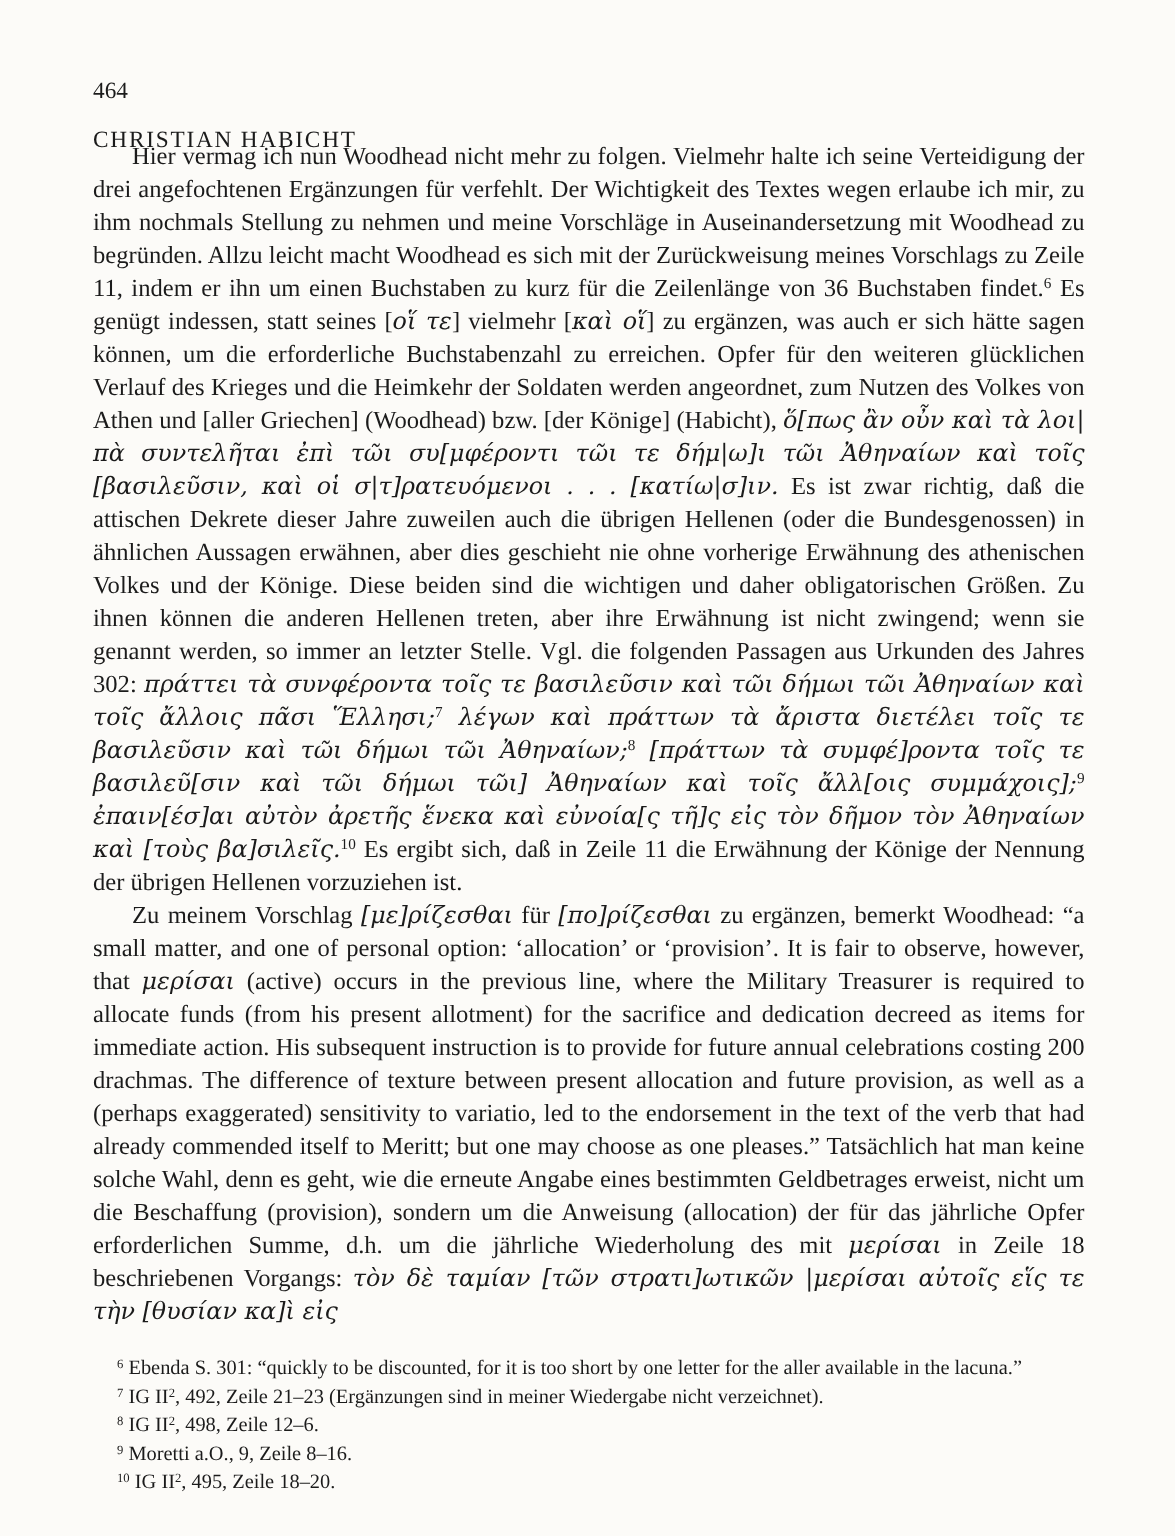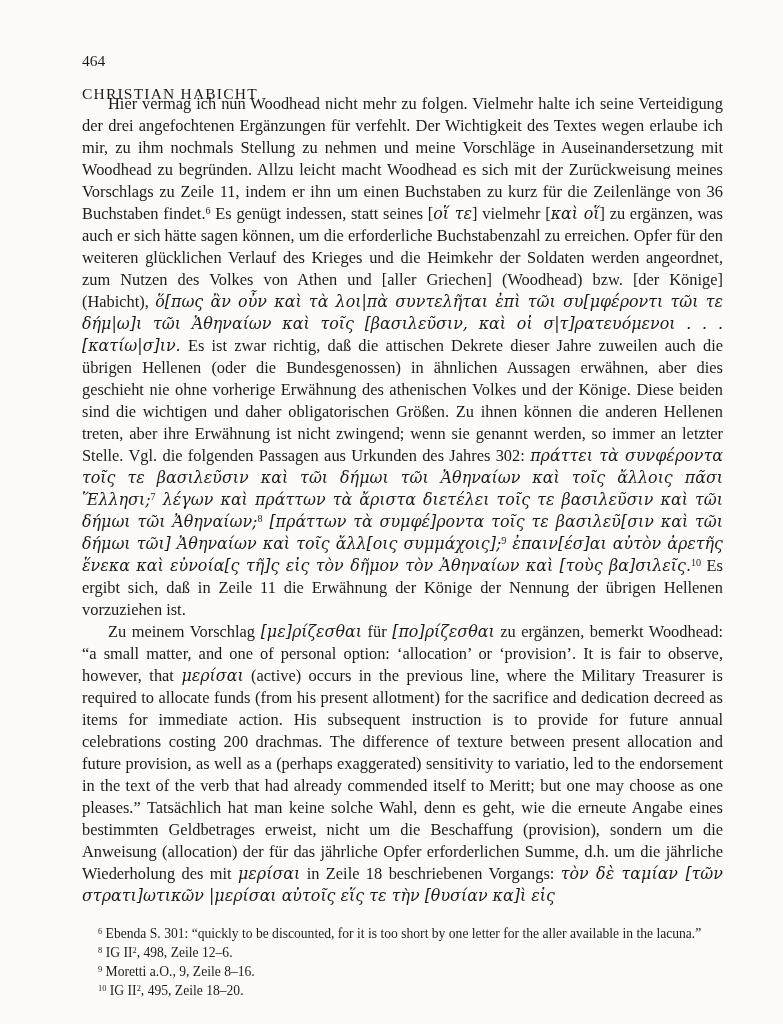--- a/index.html
+++ b/index.html
@@ -8,21 +8,21 @@
     width: 783px;
     height: 1024px;
     background: #fcfbf8;
     color: #1b1b1b;
     font-family: "Liberation Serif", "DejaVu Serif", serif;
     overflow: hidden;
   }
   .page {
     width: 783px;
     height: 1024px;
-    padding: 52px 60px 0 82px;
+    padding: 52px 60px 0 62px;
   }
   .header {
     position: relative;
     height: 20px;
     margin-bottom: 21px;
     font-size: 15.5px;
   }
   .page-number {
     position: absolute;
     left: 0;
@@ -74,17 +74,18 @@
   <div class="header">
     <span class="page-number">464</span>
     <span class="running-head">CHRISTIAN HABICHT</span>
   </div>
   <div class="body-text">
       <p class="para"><span>Hier vermag ich nun Woodhead nicht mehr zu folgen. Vielmehr halte ich seine Verteidigung der drei angefochtenen Ergänzungen für verfehlt. Der Wichtigkeit des Textes wegen erlaube ich mir, zu ihm nochmals Stellung zu nehmen und meine Vorschläge in Auseinandersetzung mit Woodhead zu begründen. Allzu leicht macht Woodhead es sich mit der Zurückweisung meines Vorschlags zu Zeile 11, indem er ihn um einen Buchstaben zu kurz für die Zeilenlänge von 36 Buchstaben findet.</span><span class="sup">6</span><span> Es genügt indessen, statt seines [</span><span class="greek">οἵ τε</span><span>] vielmehr [</span><span class="greek">καὶ οἵ</span><span>] zu ergänzen, was auch er sich hätte sagen können, um die erforderliche Buchstabenzahl zu erreichen. Opfer für den weiteren glücklichen Verlauf des Krieges und die Heimkehr der Soldaten werden angeordnet, zum Nutzen des Volkes von Athen und [aller Griechen] (Woodhead) bzw. [der Könige] (Habicht), </span><span class="greek">ὅ[πως ἂν οὖν καὶ τὰ λοι|πὰ συντελῆται ἐπὶ τῶι συ[μφέροντι τῶι τε δήμ|ω]ι τῶι Ἀθηναίων καὶ τοῖς [βασιλεῦσιν, καὶ οἱ σ|τ]ρατευόμενοι . . . [κατίω|σ]ιν.</span><span> Es ist zwar richtig, daß die attischen Dekrete dieser Jahre zuweilen auch die übrigen Hellenen (oder die Bundesgenossen) in ähnlichen Aussagen erwähnen, aber dies geschieht nie ohne vorherige Erwähnung des athenischen Volkes und der Könige. Diese beiden sind die wichtigen und daher obligatorischen Größen. Zu ihnen können die anderen Hellenen treten, aber ihre Erwähnung ist nicht zwingend; wenn sie genannt werden, so immer an letzter Stelle. Vgl. die folgenden Passagen aus Urkunden des Jahres 302: </span><span class="greek">πράττει τὰ συνφέροντα τοῖς τε βασιλεῦσιν καὶ τῶι δήμωι τῶι Ἀθηναίων καὶ τοῖς ἄλλοις πᾶσι Ἕλλησι;</span><span class="sup">7</span><span class="greek"> λέγων καὶ πράττων τὰ ἄριστα διετέλει τοῖς τε βασιλεῦσιν καὶ τῶι δήμωι τῶι Ἀθηναίων;</span><span class="sup">8</span><span class="greek"> [πράττων τὰ συμφέ]ροντα τοῖς τε βασιλεῦ[σιν καὶ τῶι δήμωι τῶι] Ἀθηναίων καὶ τοῖς ἄλλ[οις συμμάχοις];</span><span class="sup">9</span><span class="greek"> ἐπαιν[έσ]αι αὐτὸν ἀρετῆς ἕνεκα καὶ εὐνοία[ς τῆ]ς εἰς τὸν δῆμον τὸν Ἀθηναίων καὶ [τοὺς βα]σιλεῖς.</span><span class="sup">10</span><span> Es ergibt sich, daß in Zeile 11 die Erwähnung der Könige der Nennung der übrigen Hellenen vorzuziehen ist.</span></p>
       <p class="para"><span>Zu meinem Vorschlag </span><span class="greek">[με]ρίζεσθαι</span><span> für </span><span class="greek">[πο]ρίζεσθαι</span><span> zu ergänzen, bemerkt Woodhead: “a small matter, and one of personal option: ‘allocation’ or ‘provision’. It is fair to observe, however, that </span><span class="greek">μερίσαι</span><span> (active) occurs in the previous line, where the Military Treasurer is required to allocate funds (from his present allotment) for the sacrifice and dedication decreed as items for immediate action. His subsequent instruction is to provide for future annual celebrations costing 200 drachmas. The difference of texture between present allocation and future provision, as well as a (perhaps exaggerated) sensitivity to </span><span class="it">variatio</span><span>, led to the endorsement in the text of the verb that had already commended itself to Meritt; but one may choose as one pleases.” Tatsächlich hat man keine solche Wahl, denn es geht, wie die erneute Angabe eines bestimmten Geldbetrages erweist, nicht um die Beschaffung (provision), sondern um die Anweisung (allocation) der für das jährliche Opfer erforderlichen Summe, d.h. um die jährliche Wiederholung des mit </span><span class="greek">μερίσαι</span><span> in Zeile 18 beschriebenen Vorgangs: </span><span class="greek">τὸν δὲ ταμίαν [τῶν στρατι]ωτικῶν |μερίσαι αὐτοῖς εἵς τε τὴν [θυσίαν κα]ὶ εἰς</span></p>
     </div>
   <div class="footnotes">
       <p class="footnote"><span class="sup">6</span><span> Ebenda S. 301: “quickly to be discounted, for it is too short by one letter for the aller available in the lacuna.”</span></p>
+      <p class="footnote"><span class="sup">7</span><span> </span><span class="it">IG</span><span> II</span><span class="sup">2</span><span>, 492, Zeile 21–23 (Ergänzungen sind in meiner Wiedergabe nicht verzeichnet).</span></p>
       <p class="footnote"><span class="sup">8</span><span> </span><span class="it">IG</span><span> II</span><span class="sup">2</span><span>, 498, Zeile 12–6.</span></p>
       <p class="footnote"><span class="sup">9</span><span> Moretti a.O., 9, Zeile 8–16.</span></p>
       <p class="footnote"><span class="sup">10</span><span> </span><span class="it">IG</span><span> II</span><span class="sup">2</span><span>, 495, Zeile 18–20.</span></p>
     </div>
 </div>
 
 </body></html>

